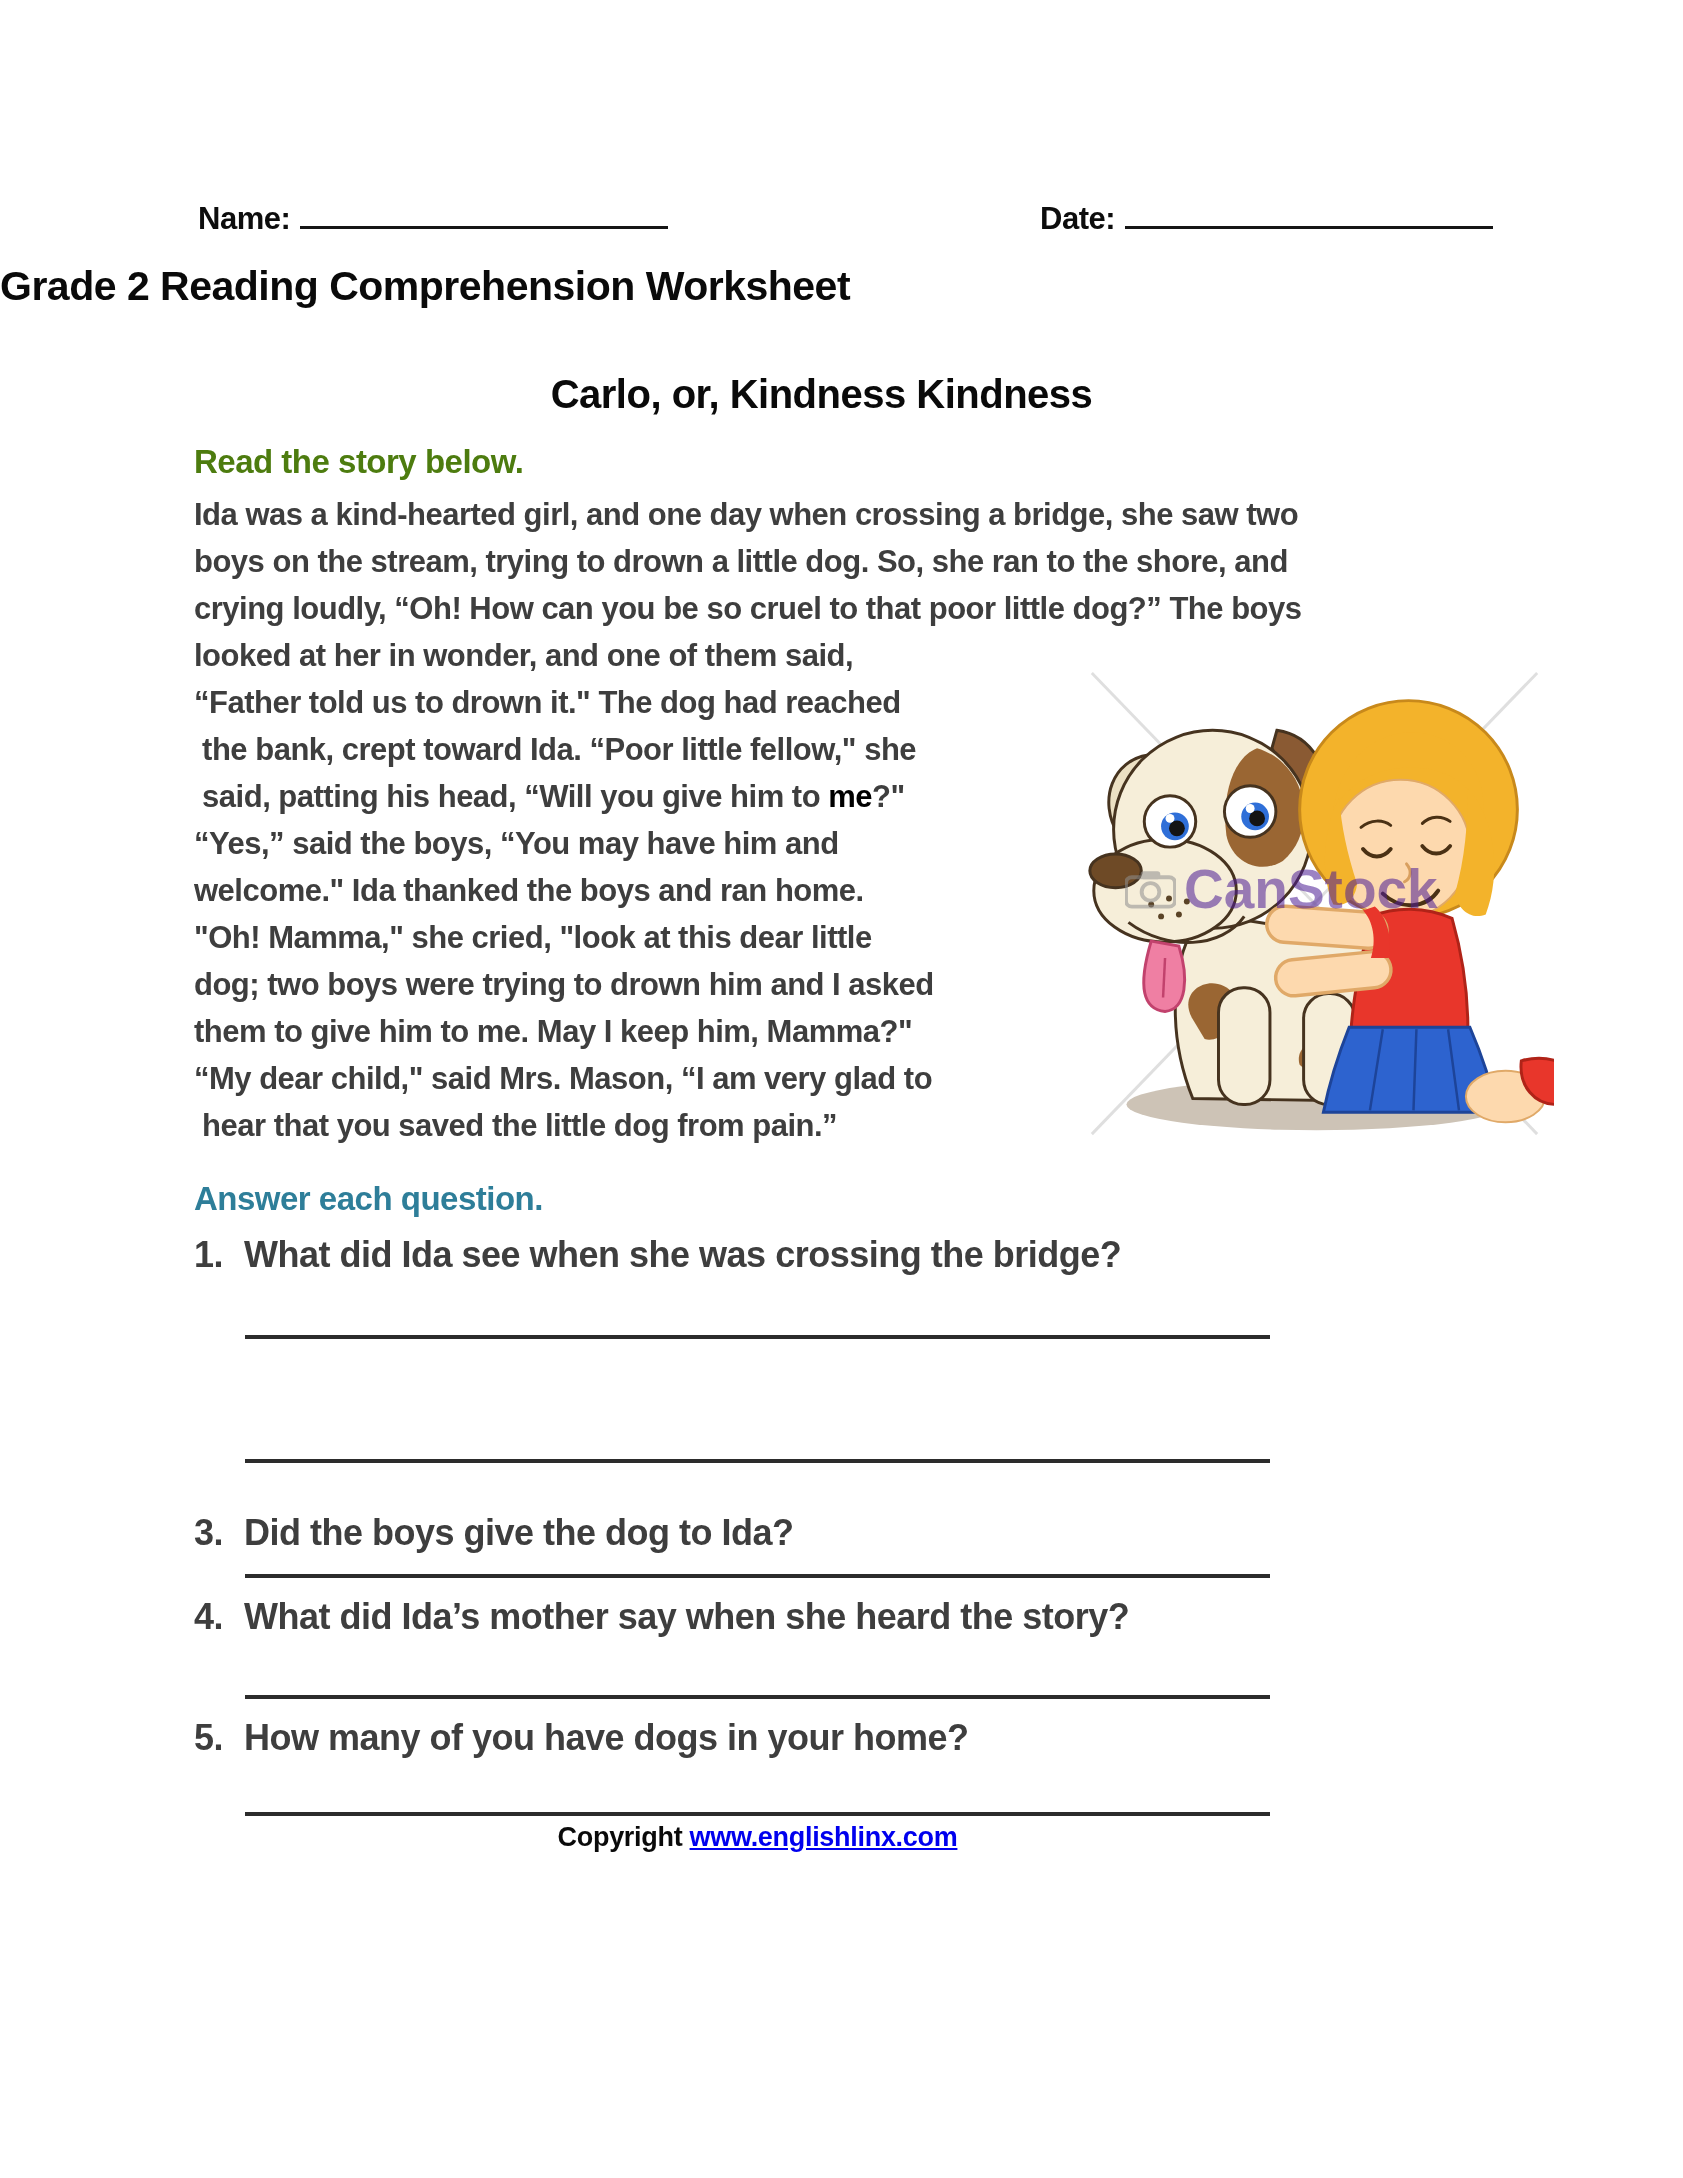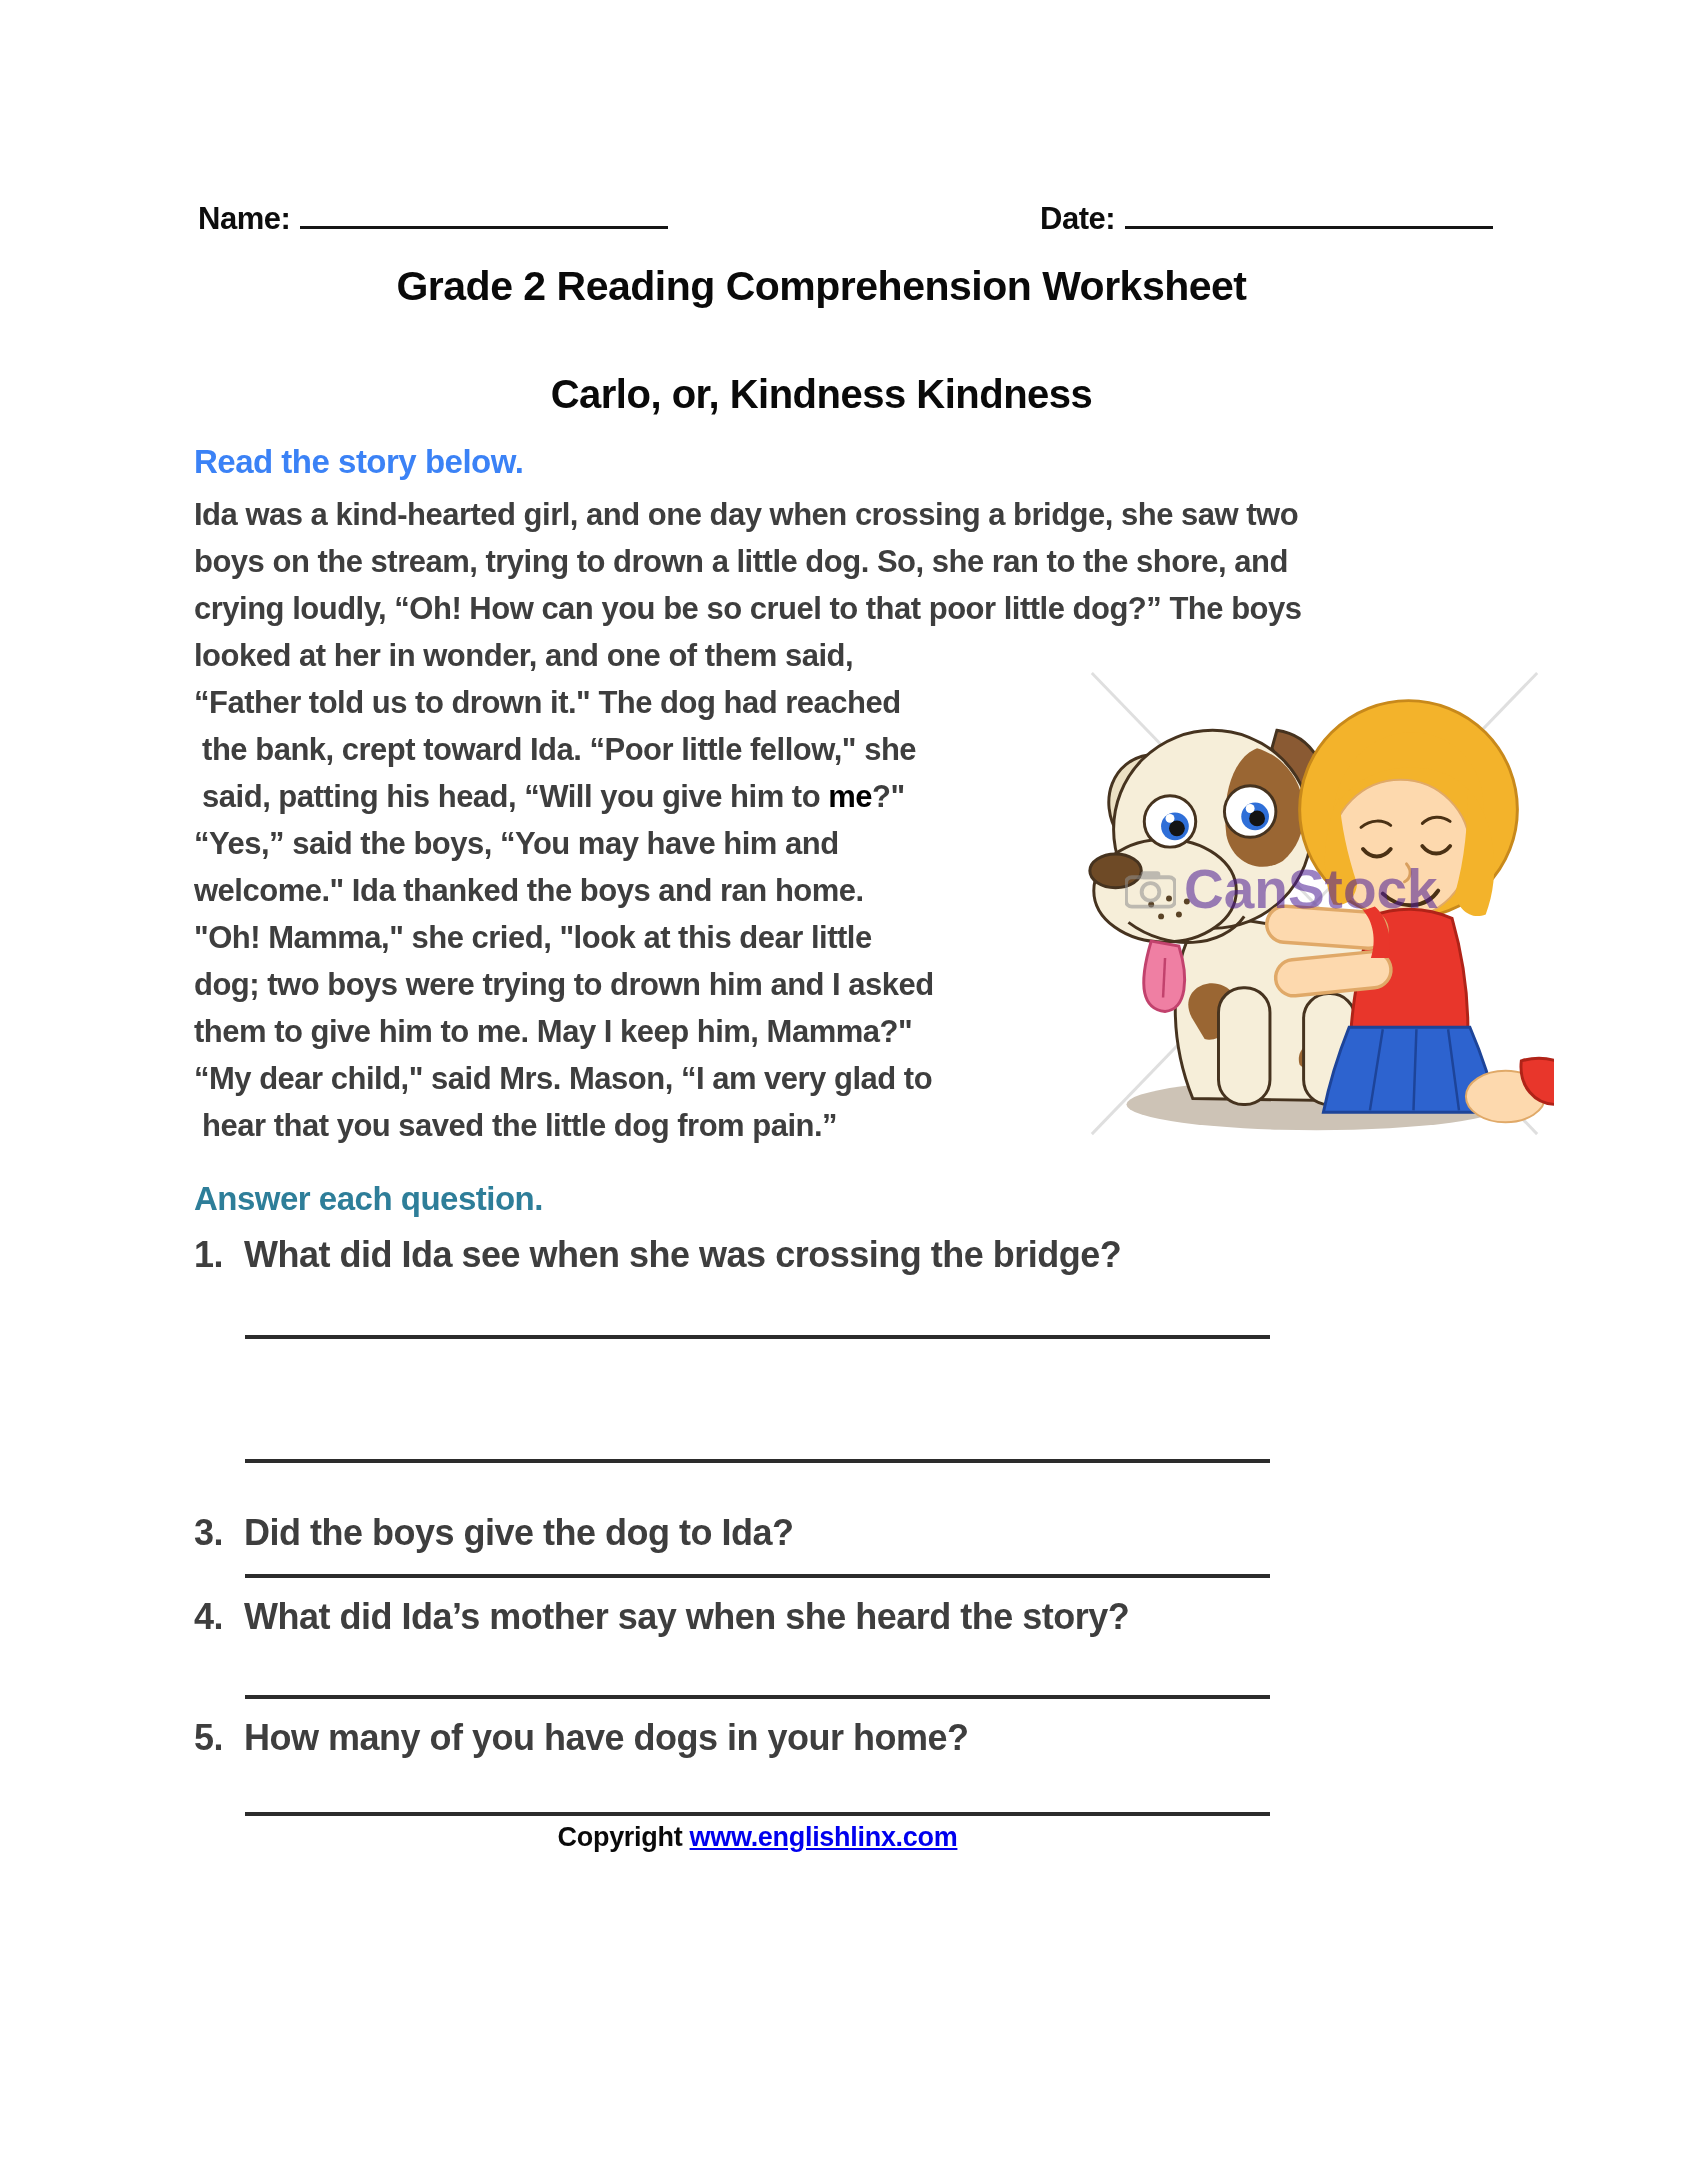--- a/index.html
+++ b/index.html
@@ -27,21 +27,21 @@
     display: inline-block;
     width: 368px;
     height: 32px;
     border-bottom: 3px solid #151515;
     margin-left: 10px;
     vertical-align: baseline;
   }
   .doc-title {
     position: absolute;
     top: 263px; left: 0; width: 1643px;
-    text-align: center;
+    text-align: left;
     font-size: 41px;
     font-weight: bold;
     color: #0a0a0a;
     letter-spacing: -0.5px;
   }
   .doc-subtitle {
     position: absolute;
     top: 372px; left: 0; width: 1643px;
     text-align: center;
     font-size: 40px;
@@ -146,21 +146,21 @@
   <div class="field-block field-name">
     <span>Name:</span><span class="blank-line"></span>
   </div>
   <div class="field-block field-date">
     <span>Date:</span><span class="blank-line"></span>
   </div>
 
   <div class="doc-title">Grade 2 Reading Comprehension Worksheet</div>
   <div class="doc-subtitle">Carlo, or, Kindness Kindness</div>
 
-  <div class="section-label label-read" id="readLabel" style="color: #3b82f6;">Read the story below.</div>
+  <div class="section-label label-read" id="readLabel" style="color: #4d7c0f;">Read the story below.</div>
 
   <div class="story"><span>Ida was a kind-hearted girl, and one day when crossing a bridge, she saw two
 boys on the stream, trying to drown a little dog. So, she ran to the shore, and
 crying loudly, “Oh! How can you be so cruel to that poor little dog?” The boys
 looked at her in wonder, and one of them said,
 “Father told us to drown it." The dog had reached
  the bank, crept toward Ida. “Poor little fellow," she
  said, patting his head, “Will you give him to </span><span class="emph">me</span><span>?"
 “Yes,” said the boys, “You may have him and
 welcome." Ida thanked the boys and ran home.

